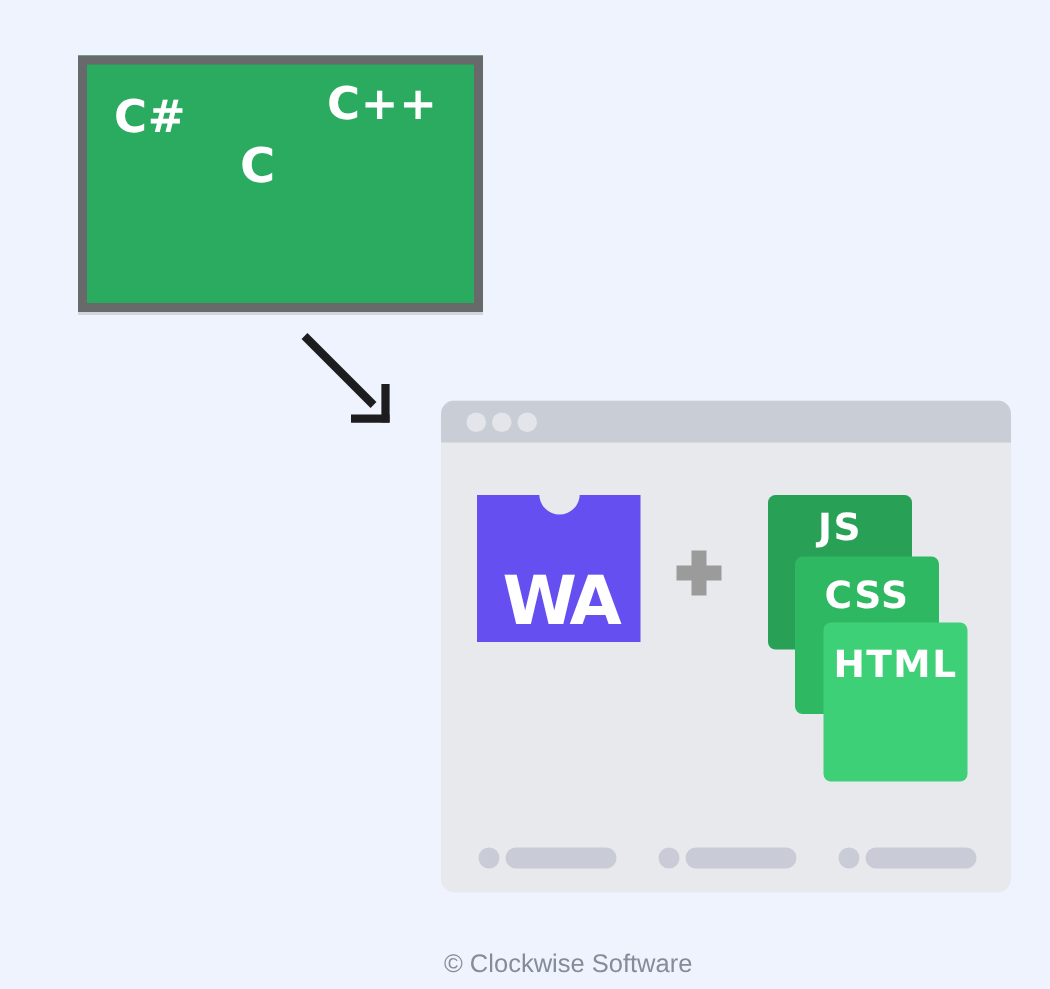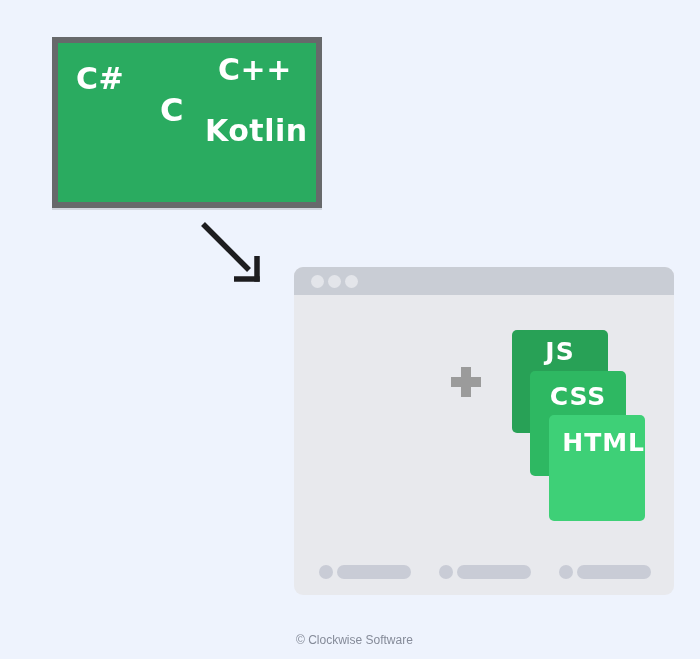--- a/index.html
+++ b/index.html
@@ -90,69 +90,72 @@
   }
 
   
   .card{
     position:absolute;width:96px;border-radius:5px;
     color:#ffffff;font-weight:700;text-align:center;
     letter-spacing:1px;
   }
   .card-js  {left:218px;top:35px; height:103px;background:var(--js_green);  font-size:25px;padding-top:7px; z-index:1;}
   .card-css {left:236px;top:76px; height:105px;background:var(--css_green); font-size:25px;padding-top:11px;z-index:2;}
-  .card-html{left:255px;top:120px;height:106px;background:var(--html_green);font-size:25px;padding-top:13px;z-index:3;text-align:right;}
+  .card-html{left:255px;top:120px;height:106px;background:var(--html_green);font-size:25px;padding-top:13px;z-index:3;}
 
   
   .ph-group{position:absolute;top:270px;height:14px;}
   .ph-group .ph-dot{
     position:absolute;left:0;top:0;width:14px;height:14px;border-radius:50%;
     background:var(--placeholder_gray);
   }
   .ph-group .ph-bar{
     position:absolute;left:18px;top:0;width:74px;height:14px;border-radius:7px;
     background:var(--placeholder_gray);
   }
   .ph-1{left:25px;}
   .ph-2{left:145px;}
   .ph-3{left:265px;}
 
   
   .copyright{
     position:absolute;left:296px;top:633px;
-    font-size:12px;color:var(--copyright_gray);
+    font-size:17px;color:var(--copyright_gray);
     font-family:"Liberation Sans","DejaVu Sans",sans-serif;
   }
 </style>
 </head>
 <body>
 
 <div class="canvas">
 
   <div class="lang-box">
     <span class="lang lang-csharp">C#</span>
     <span class="lang lang-cpp">C++</span>
     <span class="lang lang-c">C</span>
-    <span class="lang lang-kotlin">Kotlin</span>
   </div>
 
   <svg class="arrow-svg" width="75" height="75" viewBox="0 0 75 75">
     <line x1="8" y1="10" x2="54" y2="56"></line>
     <line x1="62" y1="42" x2="62" y2="67.7"></line>
     <line x1="39" y1="65" x2="64.7" y2="65"></line>
   </svg>
 
   <div class="browser">
     <div class="browser-bar">
       <span class="win-dot"></span>
       <span class="win-dot"></span>
       <span class="win-dot"></span>
     </div>
     <div class="browser-body">
 
+      <div class="wa-block">
+        <span class="wa-notch"></span>
+        <span class="wa-label">WA</span>
+      </div>
 
       <div class="plus"></div>
 
       <div class="card card-js">
         <span>JS</span>
       </div>
       <div class="card card-css">
         <span>CSS</span>
       </div>
       <div class="card card-html">

